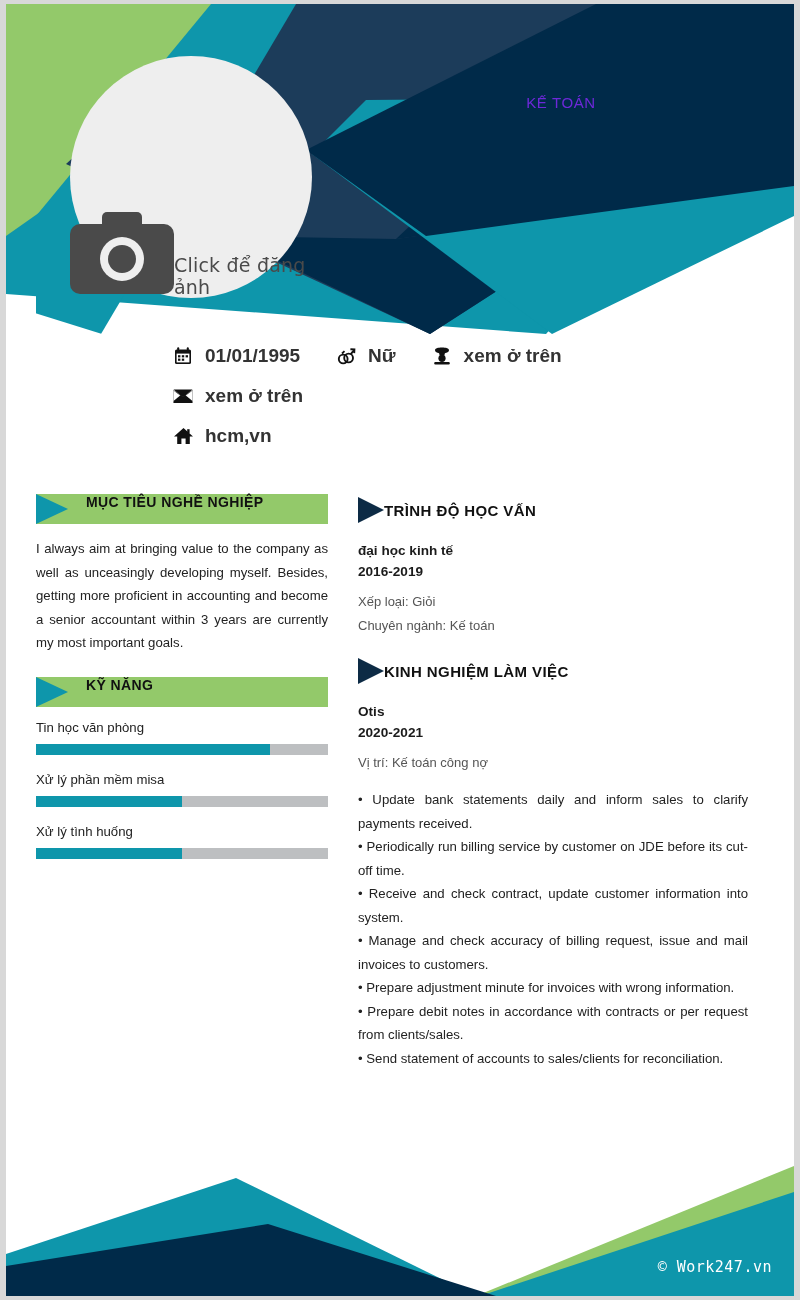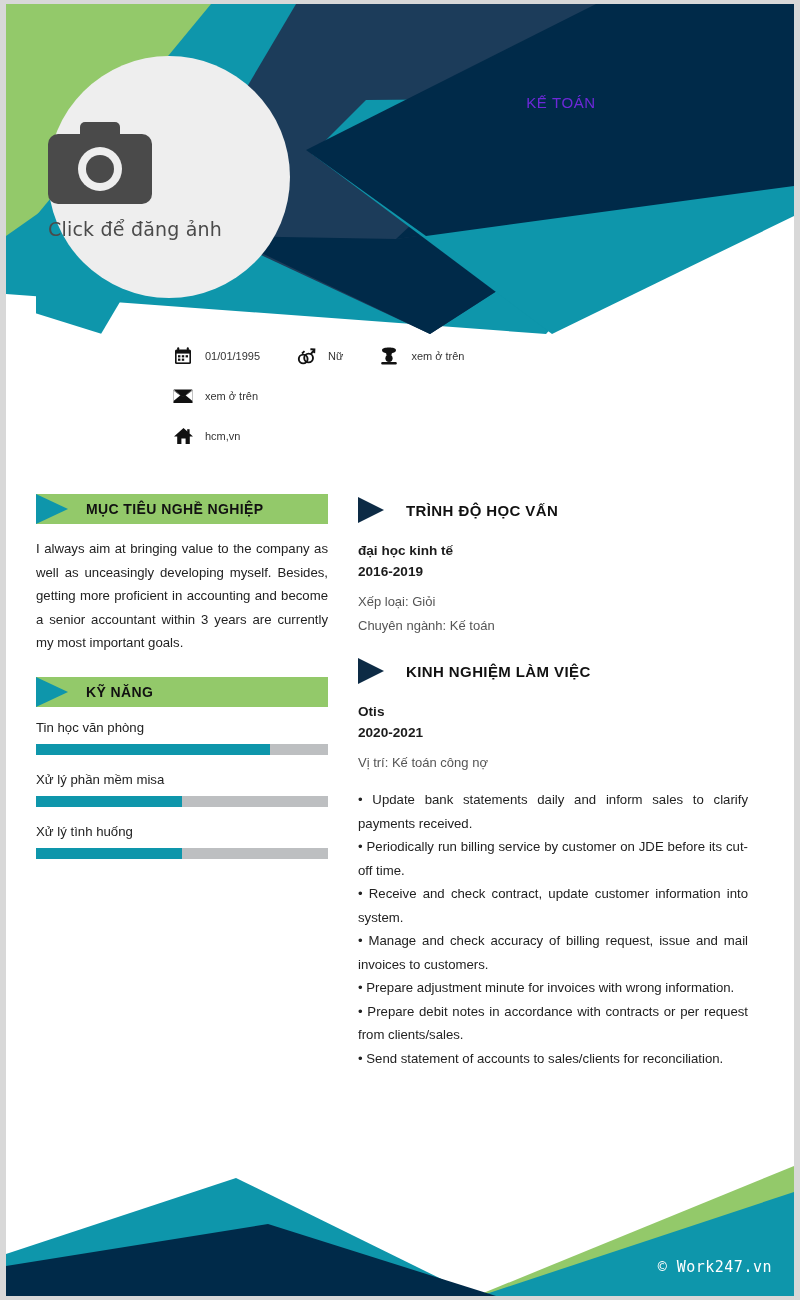--- a/index.html
+++ b/index.html
@@ -30,27 +30,27 @@
     overflow: hidden;
   }
 
   
   .deco { position: absolute; top: 0; left: 0; width: 788px; height: 330px; }
   .deco-foot { position: absolute; left: 0; bottom: 0; width: 788px; height: 160px; }
 
   
   #avatar {
     position: absolute;
-    left: 42px; top: 52px;
+    left: 64px; top: 52px;
     width: 242px; height: 242px;
     border-radius: 50%;
     background: #eeeeee;
     display: flex;
-    flex-direction: column;
-    align-items: flex-start;
+    flex-direction: row;
+    align-items: flex-end;
     justify-content: center;
     z-index: 6;
     cursor: pointer;
   }
   #avatar .cam { margin-top: 6px; }
   #avatar .cam-label {
     margin-top: 10px;
     font-size: 19px;
     color: #4a4a4a;
     font-family: "DejaVu Sans", sans-serif;
@@ -87,34 +87,34 @@
     z-index: 7;
   }
   .c-row { display: flex; align-items: center; height: 40px; }
   .c-item { display: flex; align-items: center; margin-right: 34px; }
   .c-item .ic {
     width: 24px; height: 22px;
     display: flex; align-items: center; justify-content: center;
     margin-right: 10px;
     color: #111;
   }
-  .c-item .tx { font-size: 11px; color: #333; }
+  .c-item .tx { font-size: 19px; color: #333; font-weight: bold; }
 
   
   #cols { position: absolute; left: 0; top: 490px; width: 788px; z-index: 5; }
   #leftcol { position: absolute; left: 30px; top: 0; width: 292px; }
   #rightcol { position: absolute; left: 352px; top: 0; width: 390px; }
 
   
   .sec-green {
     position: relative;
     height: 30px;
     background: #93c96a;
     display: flex;
-    align-items: center;
+    align-items: flex-start;
     margin-bottom: 13px;
   }
   .sec-green .tri {
     width: 0; height: 0;
     border-top: 15px solid transparent;
     border-bottom: 15px solid transparent;
     border-left: 32px solid #0e96ab;
     flex: none;
   }
   .sec-green .tt {
@@ -137,21 +137,20 @@
     border-top: 13px solid transparent;
     border-bottom: 13px solid transparent;
     border-left: 26px solid #0d2b45;
     flex: none;
   }
   .sec-navy .tt {
     font-size: 15px;
     font-weight: bold;
     color: #111;
     letter-spacing: .4px;
-    margin-left: 22px;
   }
 
   .body-txt {
     font-size: 13.2px;
     line-height: 1.78;
     color: #222;
     text-align: justify;
   }
 
   .skill { margin-bottom: 6px; }

